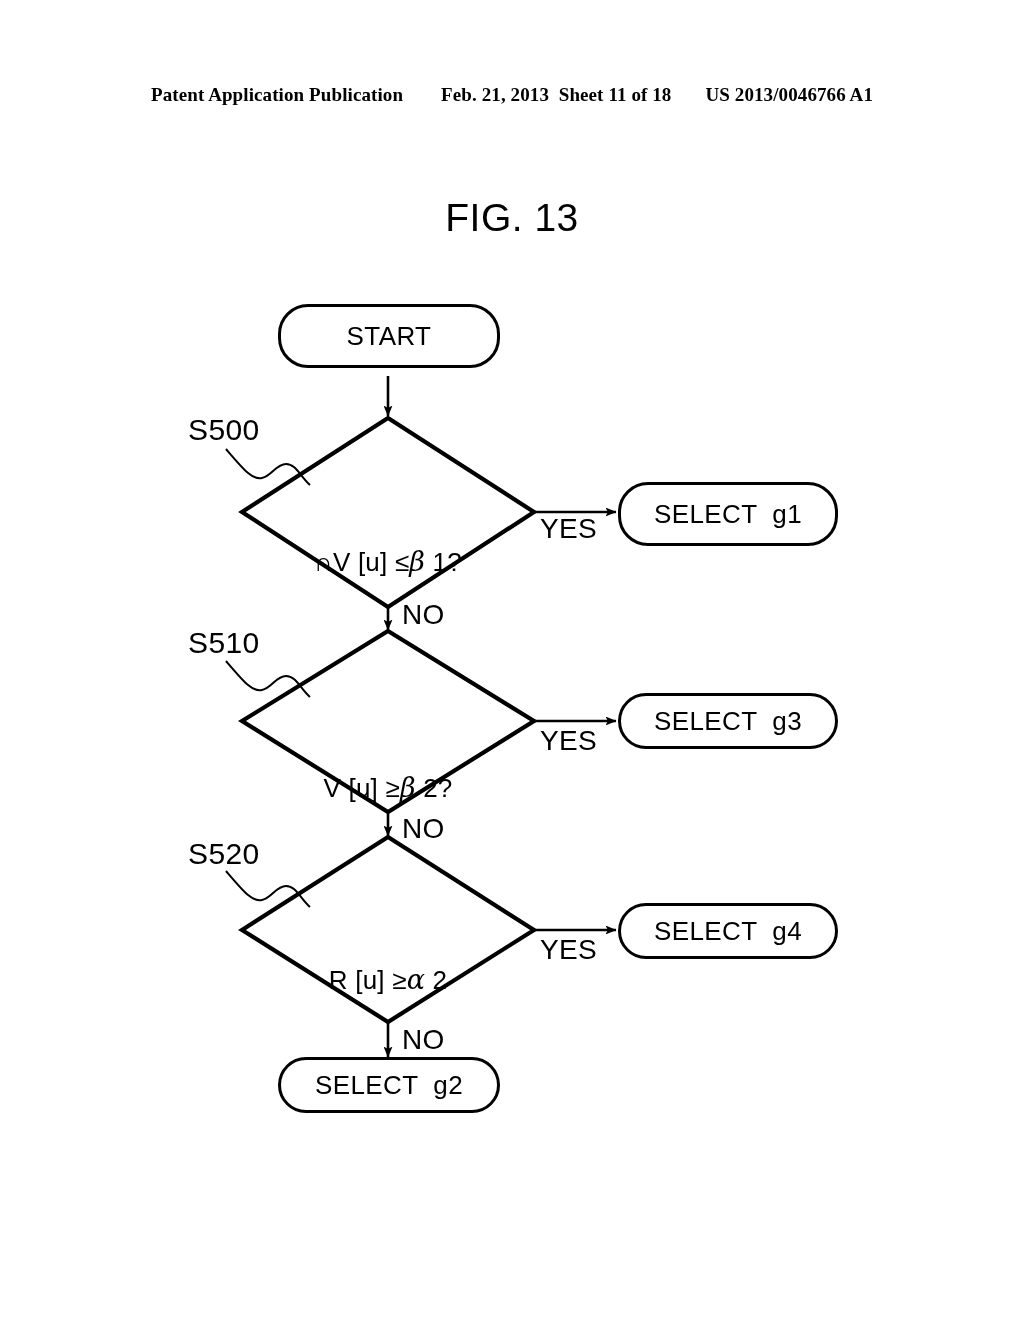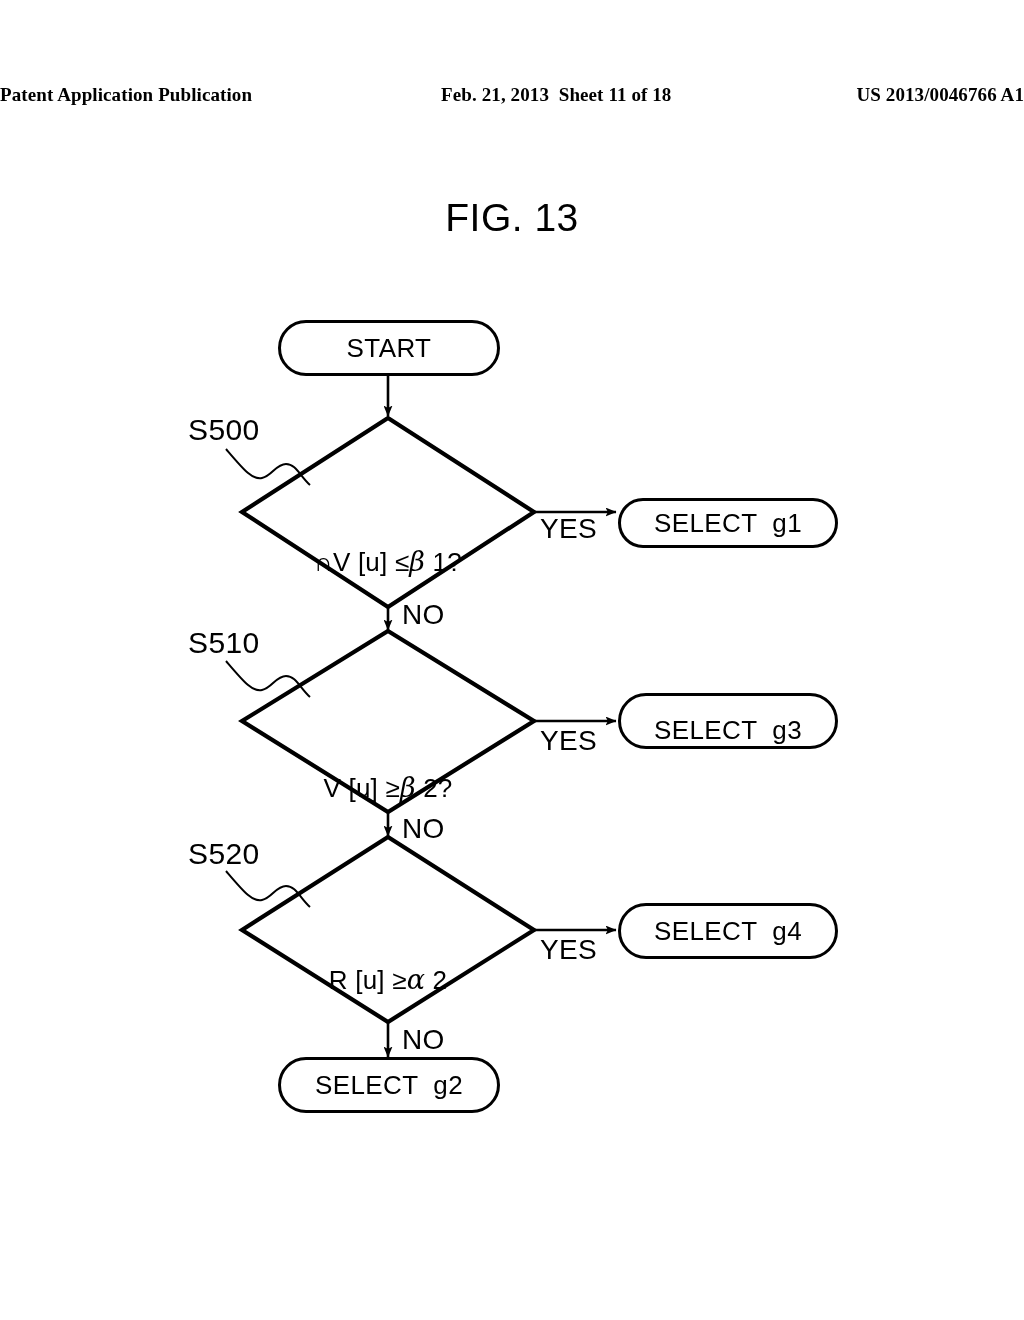--- a/index.html
+++ b/index.html
@@ -17,21 +17,21 @@
   }
 
   
   #patent-header {
     position: absolute;
     top: 84px;
     left: 0;
     width: 1024px;
     height: 30px;
     display: flex;
-    justify-content: space-between;
+    justify-content: center;
     align-items: baseline;
     font-family: "Liberation Serif", serif;
     font-weight: bold;
     font-size: 19px;
     letter-spacing: 0.1px;
     white-space: pre;
   }
   #patent-header .seg-pub   { margin-right: 38px; }
   #patent-header .seg-date  { margin-right: 34px; }
   #patent-header .seg-num   { margin-right: 0; }
@@ -138,29 +138,29 @@
 
   <polygon points="388,837 534,930 388,1022 242,930" fill="#fff" stroke="#000" stroke-width="4.2" stroke-linejoin="miter"></polygon>
 
   <path d="M226,871 C244,892 252,902 262,900 C272,898 276,886 286,886 C296,886 300,898 310,907" fill="none" stroke="#000" stroke-width="2"></path>
 
   <line x1="534" y1="930" x2="616" y2="930" stroke="#000" stroke-width="2.6" marker-end="url(#arrowhead)"></line>
 
   <line x1="388" y1="1022" x2="388" y2="1057" stroke="#000" stroke-width="2.6" marker-end="url(#arrowhead)"></line>
 </svg>
 
-<div class="node-box" style="left:278px; top:320px; width:222px; height:56px;">
+<div class="node-box" style="left:278px; top:304px; width:222px; height:64px;">
   <span>START</span>
 </div>
 
-<div class="node-box" style="left:618px; top:482px; width:220px; height:50px;margin-top:16px;">
+<div class="node-box" style="left:618px; top:482px; width:220px; height:64px;">
   <span>SELECT  g1</span>
 </div>
 
-<div class="node-box" style="left:618px; top:693px; width:220px; height:56px;align-items:flex-end;">
+<div class="node-box" style="left:618px; top:693px; width:220px; height:56px;">
   <span>SELECT  g3</span>
 </div>
 
 <div class="node-box" style="left:618px; top:903px; width:220px; height:56px;">
   <span>SELECT  g4</span>
 </div>
 
 <div class="node-box" style="left:278px; top:1057px; width:222px; height:56px;">
   <span>SELECT  g2</span>
 </div>

